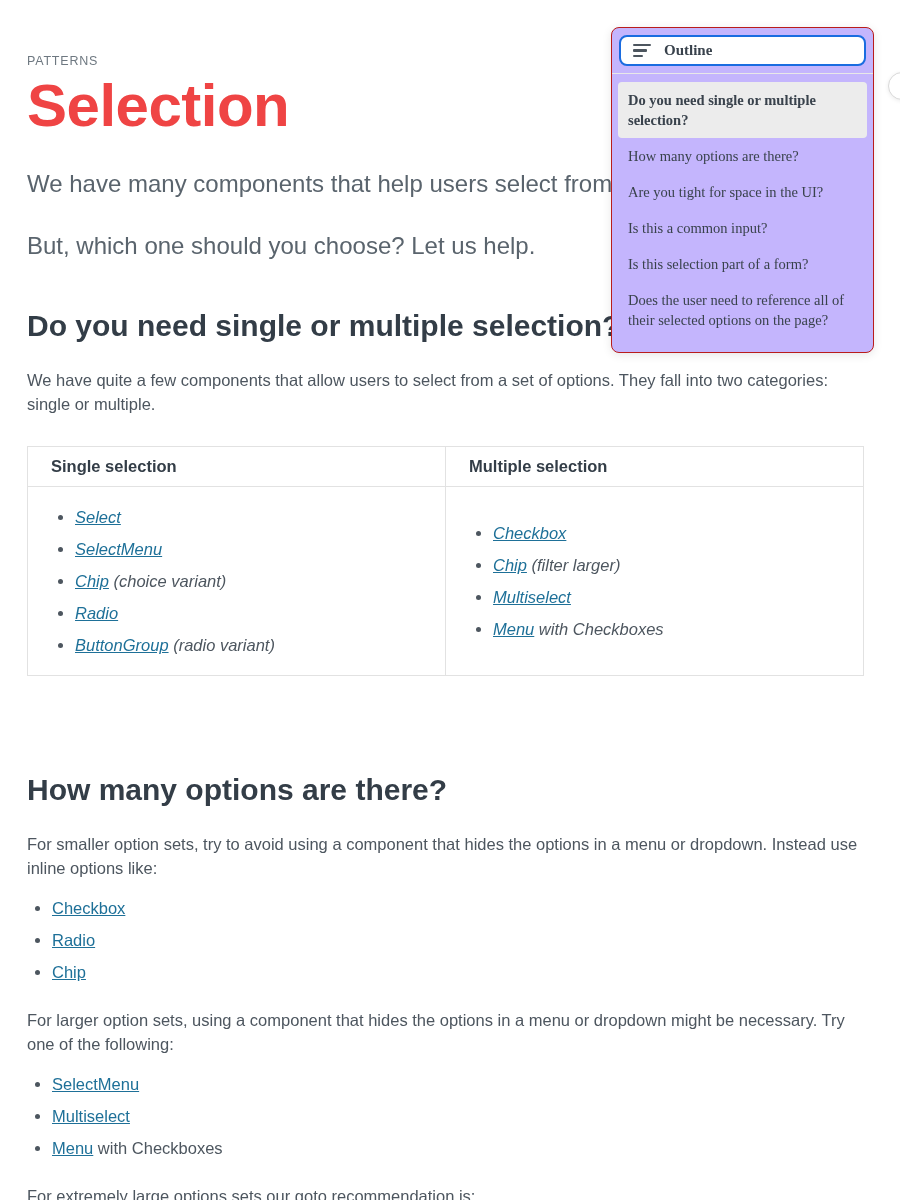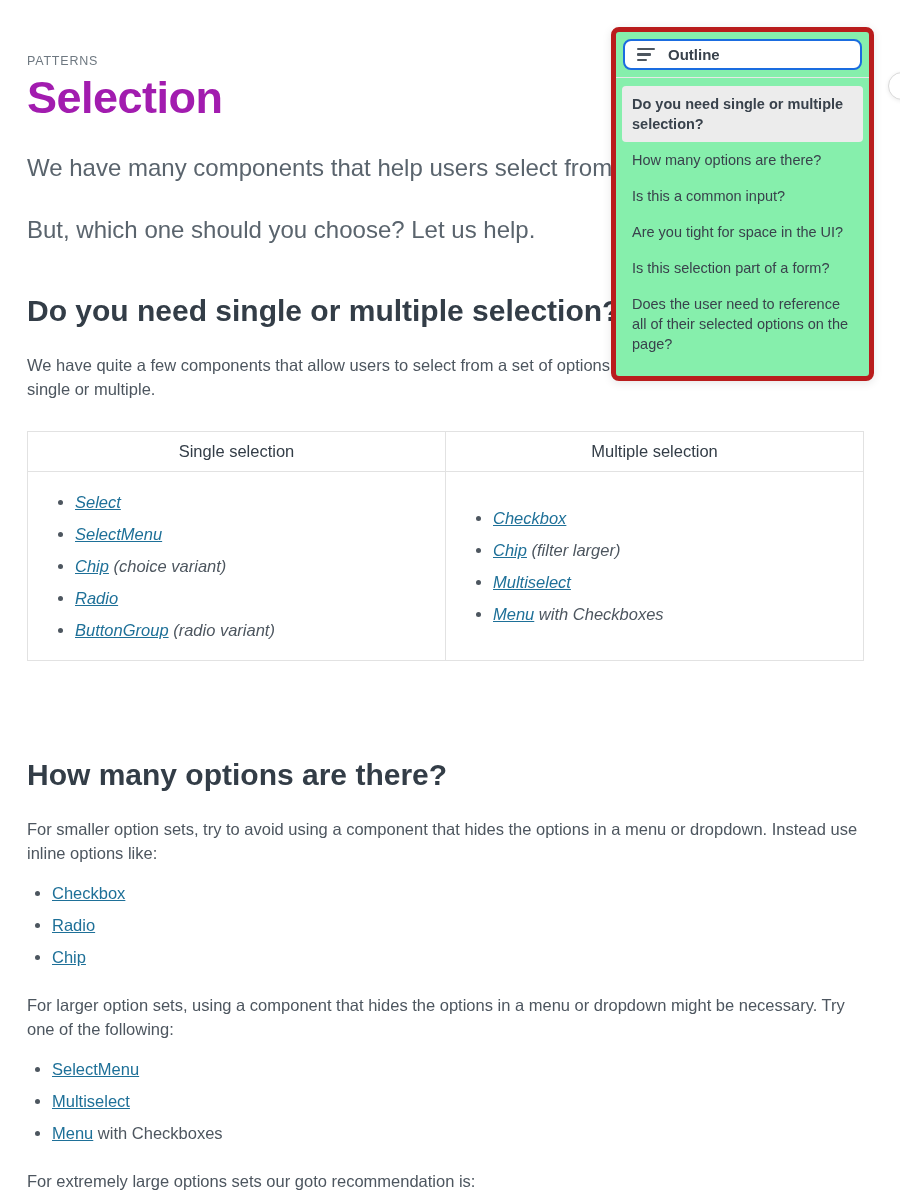--- a/index.html
+++ b/index.html
@@ -12,21 +12,21 @@
     position: relative;
     overflow: hidden;
   }
   .container { padding: 54px 36px 0 27px; }
 
   .eyebrow {
     font-size: 12.5px; color: #6e7881; letter-spacing: 0.8px;
     font-weight: 400;
   }
   h1.page-title {
-    font-size: 45px; line-height: 1.05; color: #a21caf;
+    font-size: 60px; line-height: 1.05; color: #ef4444;
     margin: 6px 0 0 0; font-weight: 700; letter-spacing: -0.5px;
   }
   p.intro {
     font-size: 24px; color: #5a646d; font-weight: 400;
     margin: 31px 0 0 0; line-height: 1.3;
   }
   h2.section-heading {
     font-size: 30px; color: #333d47; font-weight: 700;
     margin: 0; line-height: 1.2;
   }
@@ -37,37 +37,38 @@
     margin: 24px 0 0 0;
   }
   a.doc-link { color: #1e7098; text-decoration: underline; cursor: pointer; }
 
   table.doc-table {
     border-collapse: collapse; width: 100%; margin-top: 30px;
     table-layout: fixed;
   }
   .doc-table th, .doc-table td { border: 1px solid #e2e2e2; }
   .doc-table th {
-    text-align: center; font-size: 16.5px; color: #333d47;
-    font-weight: 400; padding: 10px 23px;
+    text-align: left; font-size: 16.5px; color: #333d47;
+    font-weight: 700; padding: 10px 23px;
   }
   .doc-table td { padding: 6px 23px; vertical-align: middle; }
   .doc-table ul { margin: 12px 0; padding-left: 24px; font-style: italic; }
   ul.doc-list { margin: 16px 0 0 0; padding-left: 25px; }
   li.doc-li {
     font-size: 16.5px; line-height: 24px; margin-bottom: 8px;
     color: #4d565f;
   }
 
   
   .outline-panel {
     position: absolute; top: 27px; left: 611px; width: 263px;
-    background: #86efac; border: 5px solid #b91c1c; border-radius: 8px;
+    background: #c4b5fd; border: 1px solid #b91c1c; border-radius: 8px;
     box-shadow: 0 2px 10px rgba(0,0,0,0.10);
     z-index: 10;
+    font-family: Liberation Serif, serif;
   }
   .outline-header { padding: 7px; border-bottom: 1px solid #e8e8e8; }
   .outline-btn {
     display: flex; align-items: center; gap: 13px; width: 100%;
     background: #ffffff; border: 2px solid #1a6ce0; border-radius: 8px;
     padding: 5px 12px; cursor: pointer; font-family: inherit;
   }
   .outline-icon { width: 18px; display: flex; flex-direction: column; gap: 3px; }
   .outline-icon span { display: block; height: 2.5px; background: #4d565f; border-radius: 1px; }
   .outline-icon span:nth-child(1) { width: 18px; }
@@ -161,20 +162,20 @@
           <span></span>
           <span></span>
           <span></span>
         </span>
       <span class="outline-btn-label">Outline</span>
     </button>
   </div>
   <div class="outline-list">
     <div class="outline-item active">Do you need single or multiple selection?</div>
     <div class="outline-item">How many options are there?</div>
+    <div class="outline-item">Are you tight for space in the UI?</div>
     <div class="outline-item">Is this a common input?</div>
-    <div class="outline-item">Are you tight for space in the UI?</div>
     <div class="outline-item">Is this selection part of a form?</div>
     <div class="outline-item">Does the user need to reference all of their selected options on the page?</div>
   </div>
 </div>
 
 <div class="float-circle-button"></div>
 
 </body></html>

